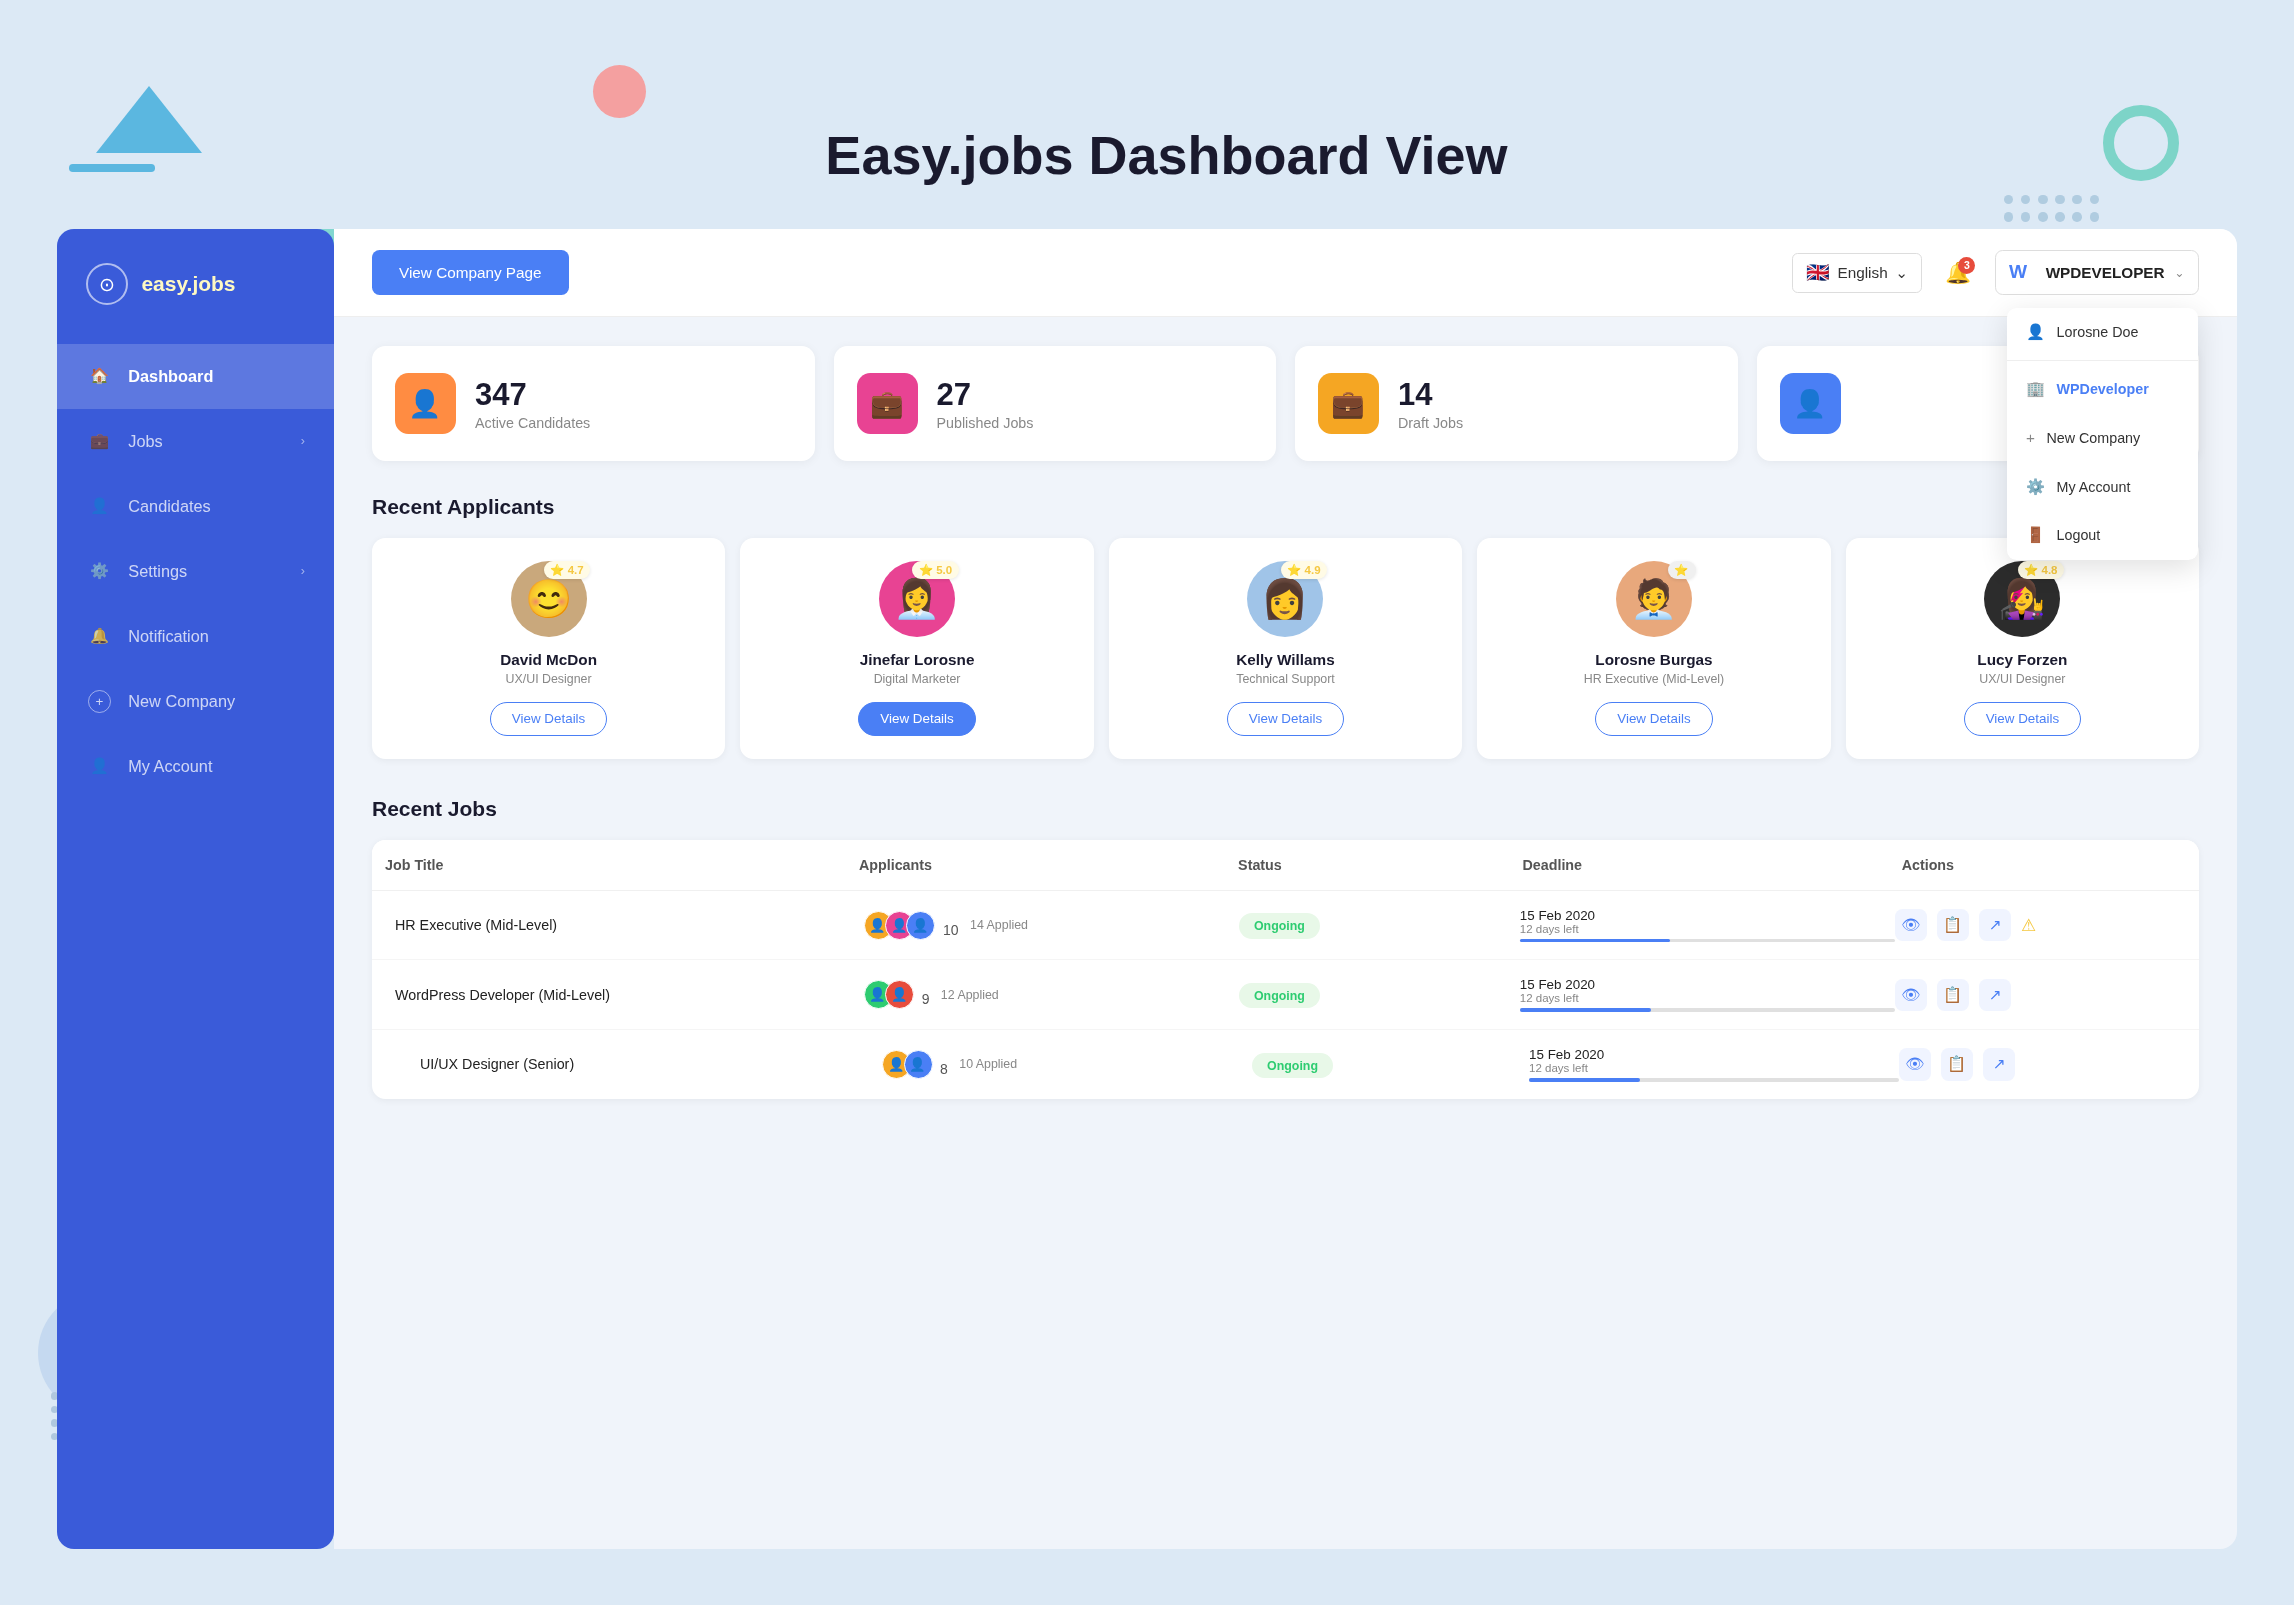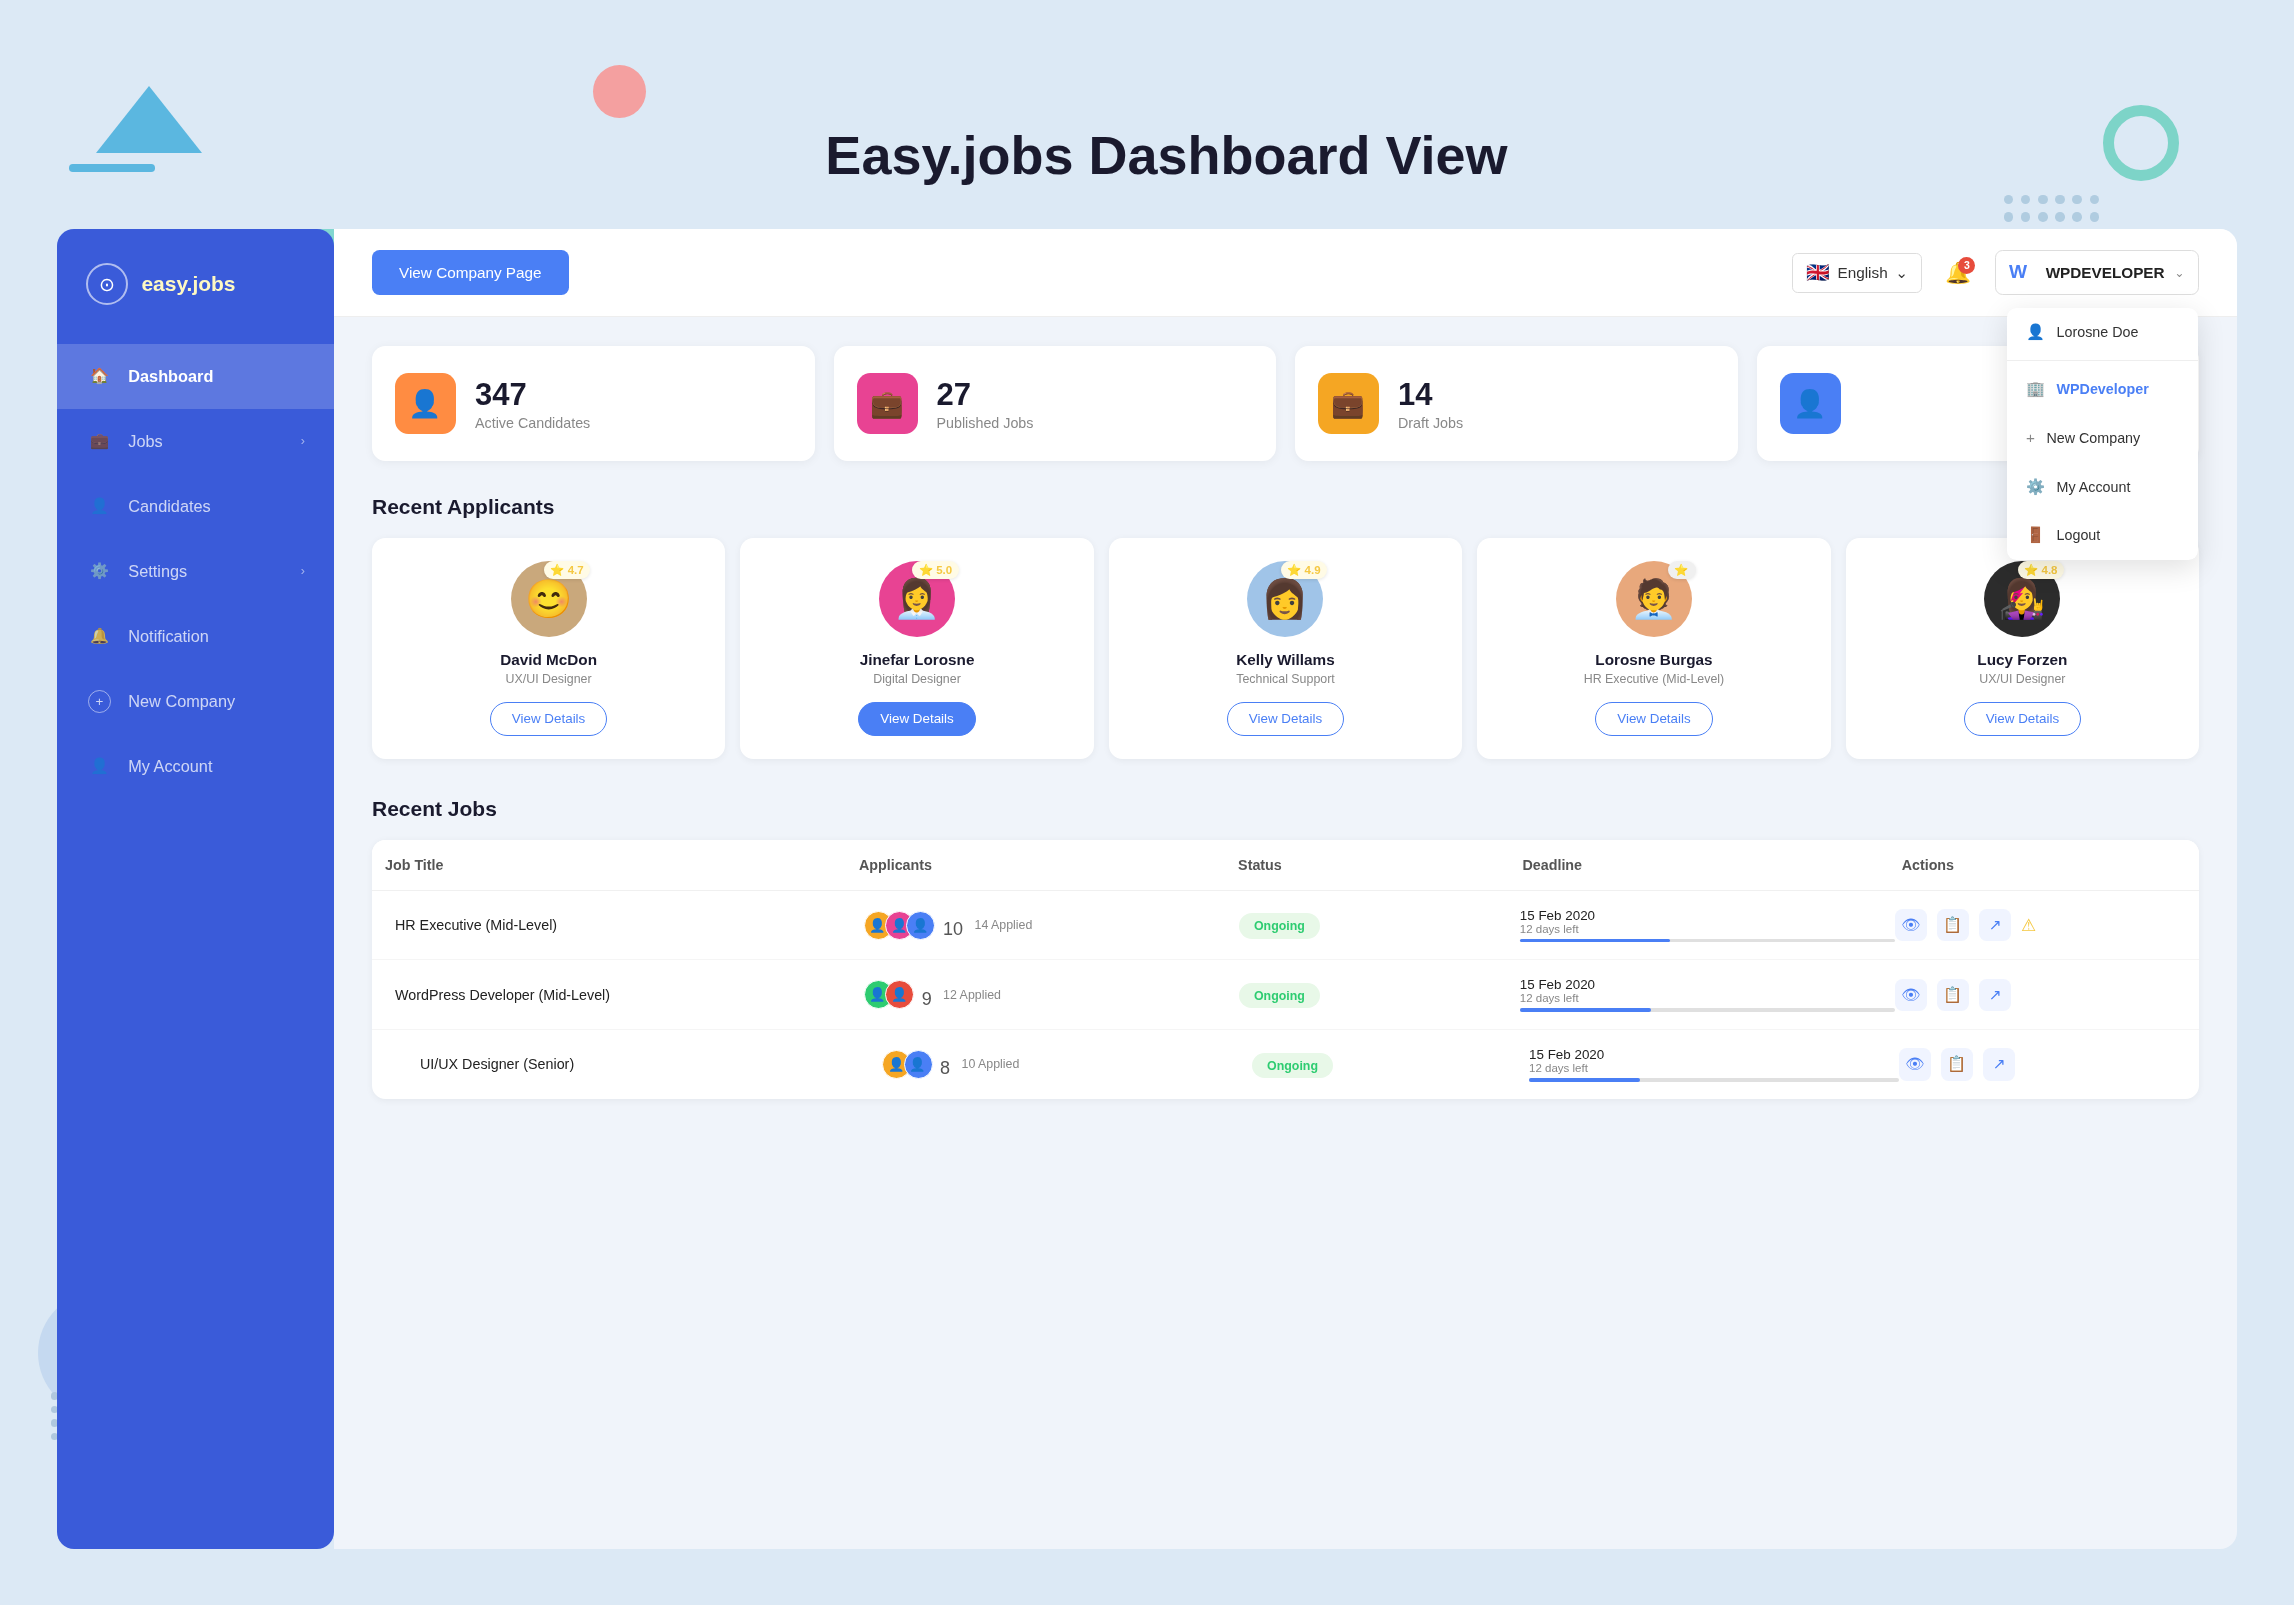--- a/index.html
+++ b/index.html
@@ -440,21 +440,21 @@
       border-radius: 50%;
       background: #ccc;
       border: 1.9px solid white;
       margin-left: -7.6px;
       font-size: 13.4px;
       display: flex; align-items: center; justify-content: center;
       overflow: hidden;
     }
     .avatar-small:first-child { margin-left: 0; }
     .avatar-count {
-      font-size: 18px; color: #555; font-weight: 500; margin-top: 9px;
+      font-size: 14px; color: #555; font-weight: 500; margin-top: 9px;
     }
     .applied-text { font-size: 12.4px; color: #888; margin-left: 3.8px; }
     .status-badge {
       padding: 5.7px 15.3px;
       border-radius: 19px;
       font-size: 12.4px;
       font-weight: 600;
     }
     .status-ongoing { background: #e8f8e8; color: #2ecc71; }
     .deadline-cell { }
@@ -715,21 +715,21 @@
           <div class="applicant-role">UX/UI Designer</div>
           <button class="view-details-btn">View Details</button>
         </div>
 
         <div class="applicant-card">
           <div class="applicant-avatar-wrap">
             <div class="applicant-avatar" style="background:#e84393; font-size:38px;">👩‍💼</div>
             <div class="rating-badge">⭐ <span>5.0</span></div>
           </div>
           <div class="applicant-name">Jinefar Lorosne</div>
-          <div class="applicant-role">Digital Designer</div>
+          <div class="applicant-role">Digital Marketer</div>
           <button class="view-details-btn filled">View Details</button>
         </div>
 
         <div class="applicant-card">
           <div class="applicant-avatar-wrap">
             <div class="applicant-avatar" style="background:#a0c4e8; font-size:38px;">👩</div>
             <div class="rating-badge">⭐ <span>4.9</span></div>
           </div>
           <div class="applicant-name">Kelly Willams</div>
           <div class="applicant-role">Technical Support</div>

